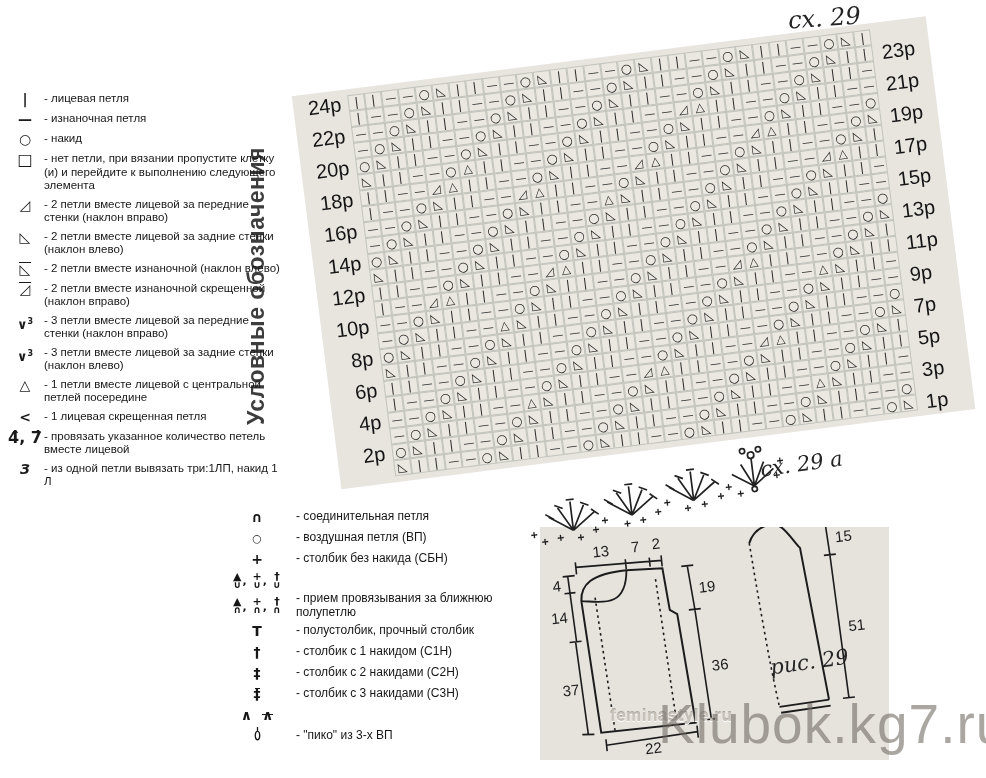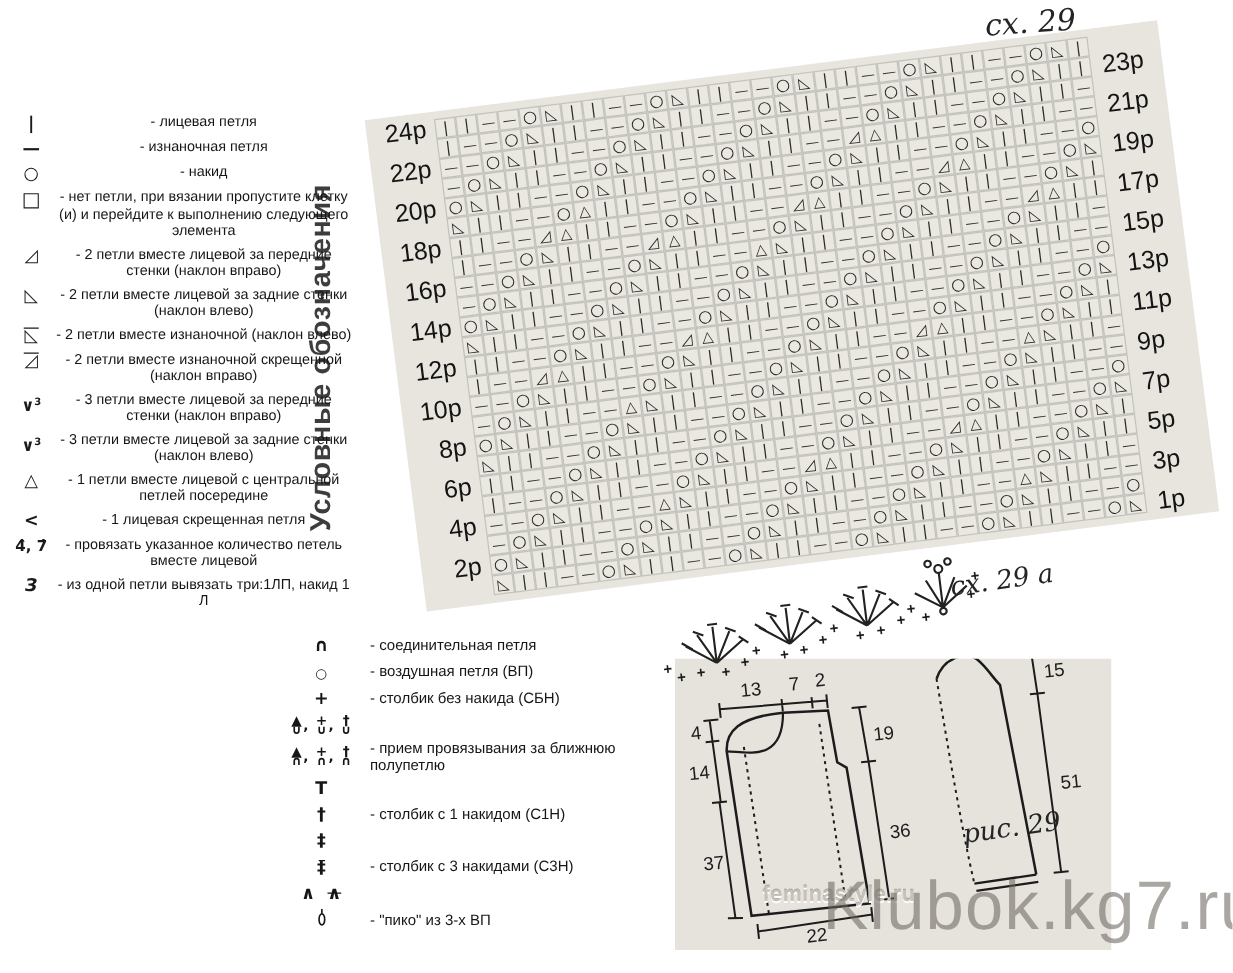--- a/index.html
+++ b/index.html
@@ -5,21 +5,21 @@
   html,body{margin:0;padding:0;}
   body{width:986px;height:778px;position:relative;background:#ffffff;overflow:hidden;
        font-family:"Liberation Sans",sans-serif;color:#1d1d1d;}
   .abs{position:absolute;}
 
   
   #knit-legend{left:6px;top:92px;width:276px;}
   .kl-item{display:flex;margin-bottom:5px;}
   .kl-sym{flex:0 0 38px;text-align:center;font-family:"DejaVu Sans",sans-serif;
           font-size:14px;font-weight:bold;color:#1a1a1a;line-height:15px;}
-  .kl-txt{flex:1;font-size:11.5px;line-height:13.5px;color:#171717;text-align:center;}
+  .kl-txt{flex:1;font-size:11.5px;line-height:13.5px;color:#171717;}
   .overbar{position:relative;display:inline-block;}
   .overbar::before{content:"";position:absolute;left:-1px;right:-1px;top:0px;border-top:1.6px solid #1a1a1a;}
   .bird-core{display:inline-block;font-size:13px;}
   .mirror .bird-core{transform:scaleX(-1);}
   .kl-sym sup{font-size:8px;}
   #legend-title{left:243px;top:95px;width:330px;height:26px;transform:rotate(-90deg) translateX(-330px);
       transform-origin:0 0;font-size:23px;font-weight:bold;color:#3d3d3d;letter-spacing:.5px;white-space:nowrap;}
 
   
   #chart-wrap{left:294px;top:98px;transform:rotate(-7.2deg);transform-origin:0 0;
@@ -118,21 +118,21 @@
   </div>
   <div class="kl-item">
     <span class="kl-sym">△</span>
     <span class="kl-txt">- 1 петли вместе лицевой  с центральной  петлей посередине</span>
   </div>
   <div class="kl-item">
     <span class="kl-sym">&lt;</span>
     <span class="kl-txt">- 1 лицевая  скрещенная петля</span>
   </div>
   <div class="kl-item">
-    <span class="kl-sym" style="font-size:12px">4̂, 7̂</span>
+    <span class="kl-sym" style="font-size:16px">4̂, 7̂</span>
     <span class="kl-txt">- провязать указанное количество петель вместе лицевой</span>
   </div>
   <div class="kl-item">
     <span class="kl-sym" style="font-style:italic">З</span>
     <span class="kl-txt">- из одной петли вывязать три:1ЛП, накид 1 Л</span>
   </div>
 </div>
 
 <div class="abs" id="chart-wrap">
   <div id="chart-grid">
@@ -1071,27 +1071,29 @@
         </span><span class="comma">,</span>
       <span class="stack">
           <span>†</span>
           <span class="b">∩</span>
         </span>
     </span>
     <span class="cl-txt">- прием провязывания за ближнюю полупетлю</span>
   </div>
   <div class="cl-item">
     <span class="cl-sym">T</span>
+    <span class="cl-txt">- полустолбик, прочный столбик</span>
   </div>
   <div class="cl-item">
     <span class="cl-sym">†</span>
     <span class="cl-txt">- столбик с 1 накидом (С1Н)</span>
   </div>
   <div class="cl-item">
     <span class="cl-sym">‡</span>
+    <span class="cl-txt">- столбик с 2 накидами (С2Н)</span>
   </div>
   <div class="cl-item">
     <span class="cl-sym"><span class="extrabar">‡</span></span>
     <span class="cl-txt">- столбик с 3 накидами (С3Н)</span>
   </div>
   <div class="cl-item">
     <span class="cl-sym">
       <span>∧</span>&nbsp;&nbsp;<span class="midbar">∧</span>
     </span>
   </div>

